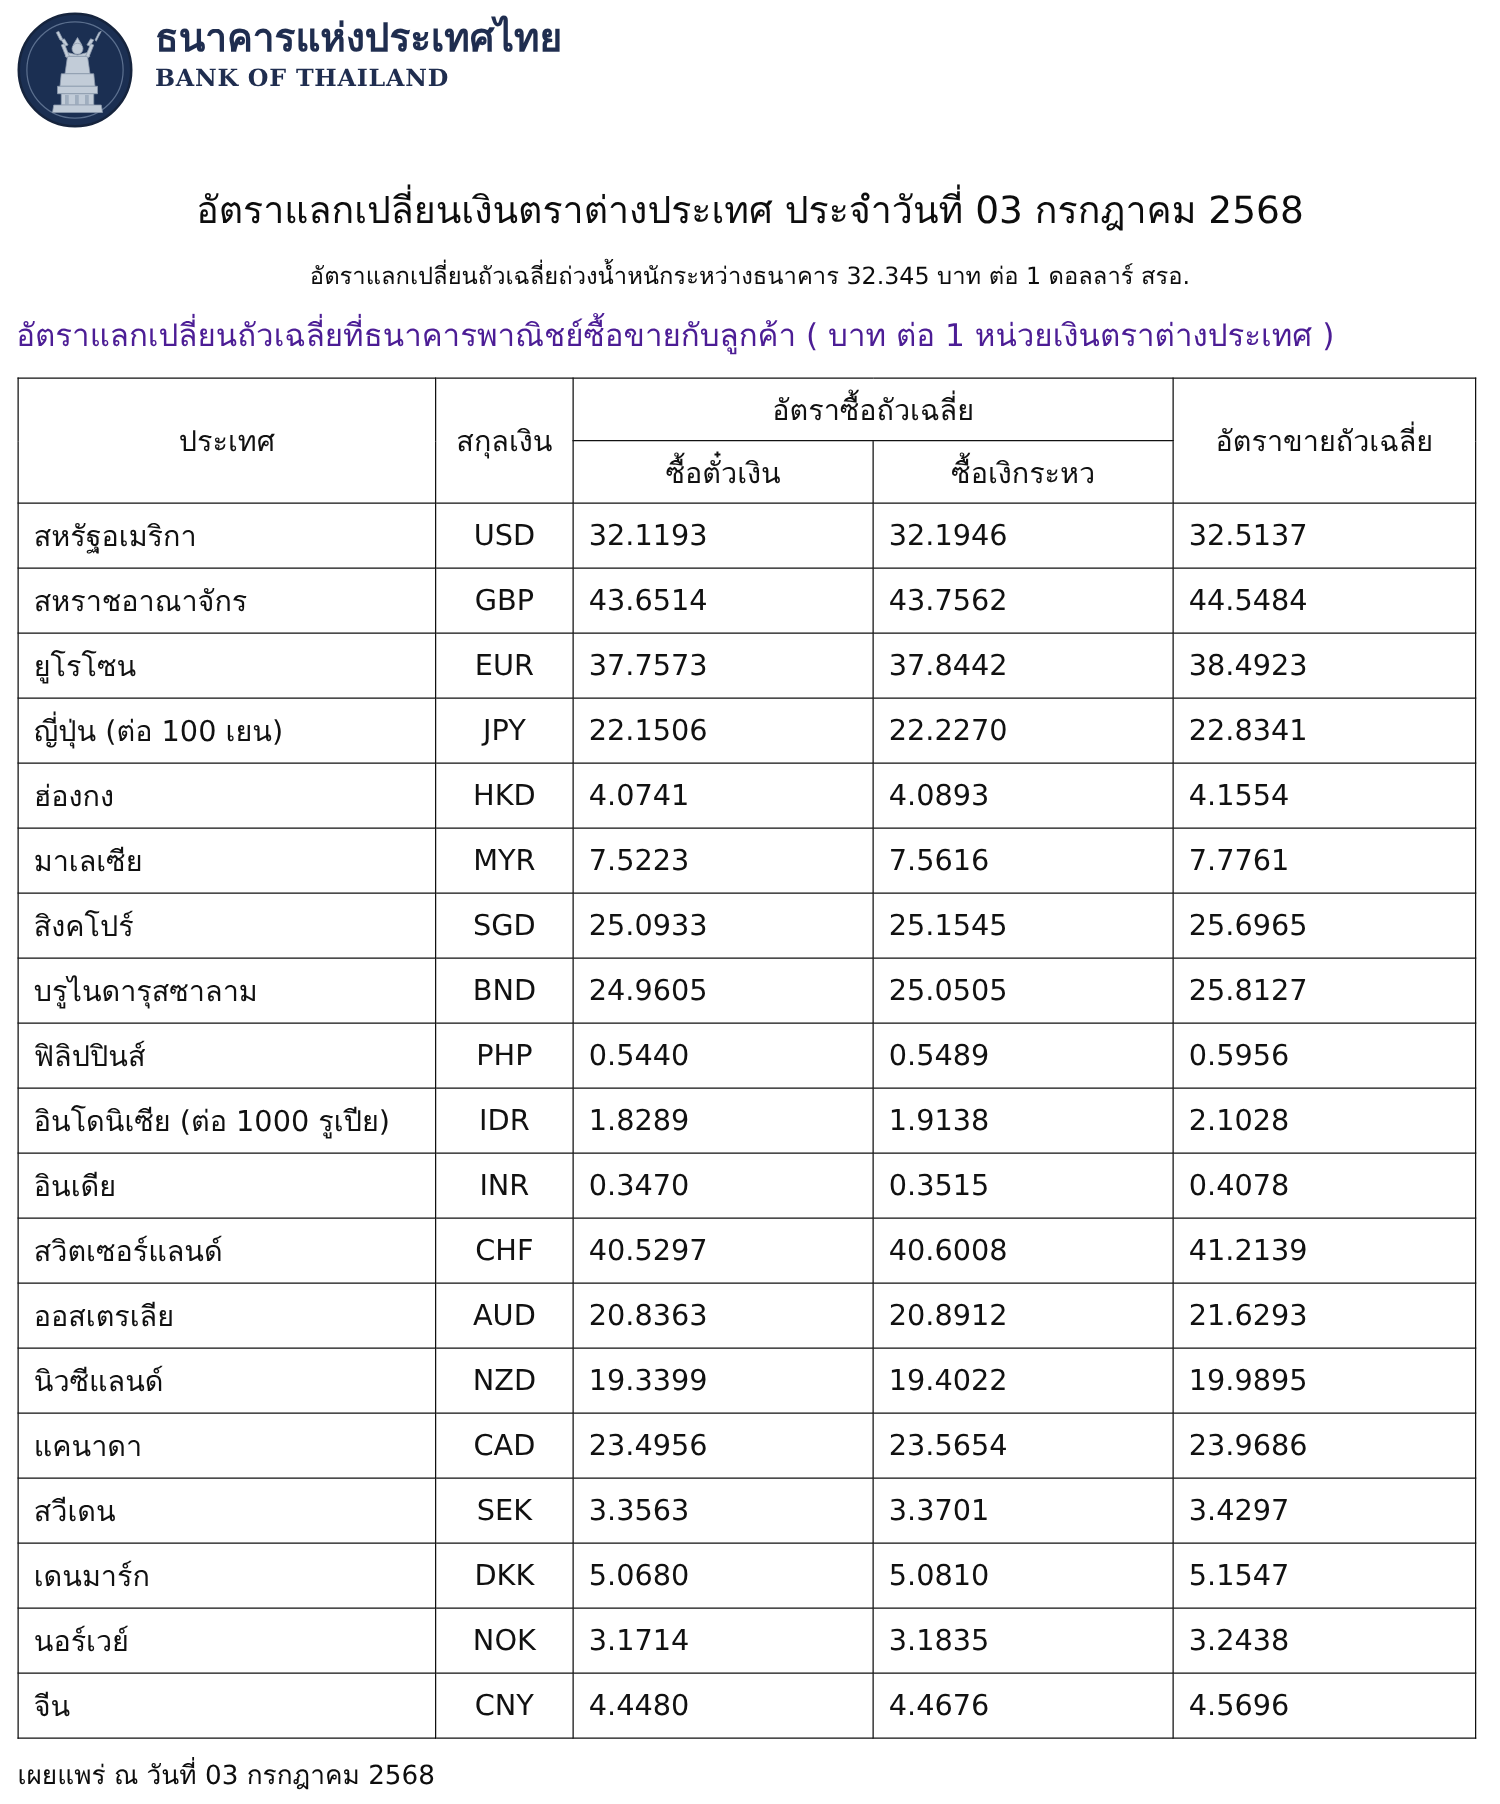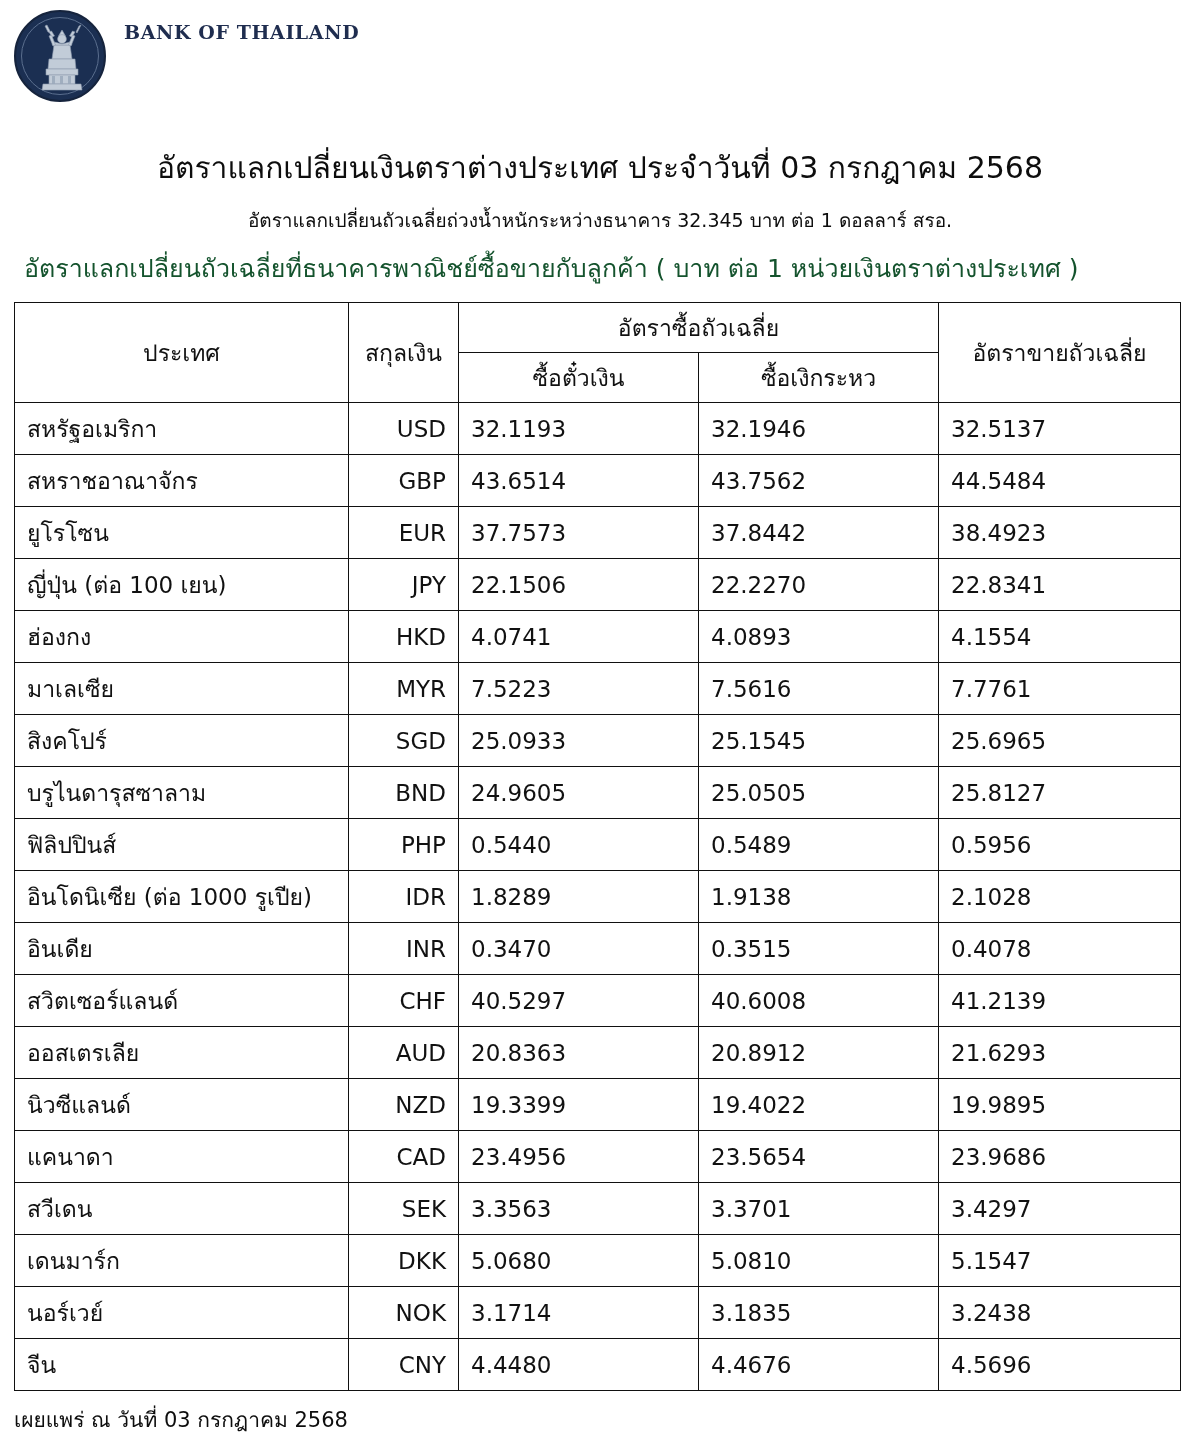--- a/index.html
+++ b/index.html
@@ -57,42 +57,42 @@
     margin-top: 7px;
     font-family: "DejaVu Serif", "Liberation Serif", serif;
     font-size: 19px;
     font-weight: 700;
     color: #1f2d4f;
     letter-spacing: 0.6px;
     white-space: nowrap;
   }
 
   
-  .titles { padding: 0 20px; }
+  .titles { padding: 0 9px; }
   .title-main {
     text-align: center;
     font-size: 30px;
     font-weight: 400;
     color: #0d0d0d;
     margin: 34px 0 0 0;
     white-space: nowrap;
   }
   .title-sub1 {
     text-align: center;
     font-size: 19px;
     font-weight: 400;
     color: #0d0d0d;
     margin: 14px 0 0 0;
     white-space: nowrap;
   }
   .title-sub2 {
     text-align: left;
     font-size: 25px;
     font-weight: 400;
-    color: #14532d;
+    color: #4c1d95;
     margin: 13px 0 0 4px;
     white-space: nowrap;
   }
 
   
   .table-wrap { padding: 14px 12px 0 14px; }
   table.rates {
     width: 1166px;
     border-collapse: collapse;
     table-layout: fixed;
@@ -107,21 +107,21 @@
   table.rates th {
     font-size: 23px;
     text-align: center;
     height: 50px;
   }
   table.rates td {
     font-size: 23px;
     height: 52px;
   }
   td.country { text-align: left; padding-left: 14px; }
-  td.code    { text-align: right; margin-left: 16px; }
+  td.code    { text-align: center; margin-left: 16px; }
   td.num     { padding-right: 18px; }
 
   col.c-country { width: 334px; }
   col.c-code    { width: 110px; }
   col.c-bill    { width: 240px; }
   col.c-tt      { width: 240px; }
   col.c-sell    { width: 242px; }
 
   
   .footer {
@@ -161,20 +161,21 @@
         <path d="M27 72 L65 72 L66 78 L26 78 Z"></path>
       </g>
       <g fill="#9aa8bb" opacity="0.85">
         <rect x="36" y="64" width="3" height="8"></rect>
         <rect x="44" y="64" width="3" height="8"></rect>
         <rect x="52" y="64" width="3" height="8"></rect>
       </g>
     </svg>
   </div>
   <div class="brand-text">
+    <div class="brand-th">ธนาคารแห่งประเทศไทย</div>
     <div class="brand-en">BANK OF THAILAND</div>
   </div>
 </div>
 
 <div class="titles">
   <div class="title-main">อัตราแลกเปลี่ยนเงินตราต่างประเทศ ประจำวันที่ 03 กรกฎาคม 2568</div>
   <div class="title-sub1">อัตราแลกเปลี่ยนถัวเฉลี่ยถ่วงน้ำหนักระหว่างธนาคาร 32.345 บาท ต่อ 1 ดอลลาร์ สรอ.</div>
   <div class="title-sub2">อัตราแลกเปลี่ยนถัวเฉลี่ยที่ธนาคารพาณิชย์ซื้อขายกับลูกค้า ( บาท ต่อ 1 หน่วยเงินตราต่างประเทศ )</div>
 </div>
 

